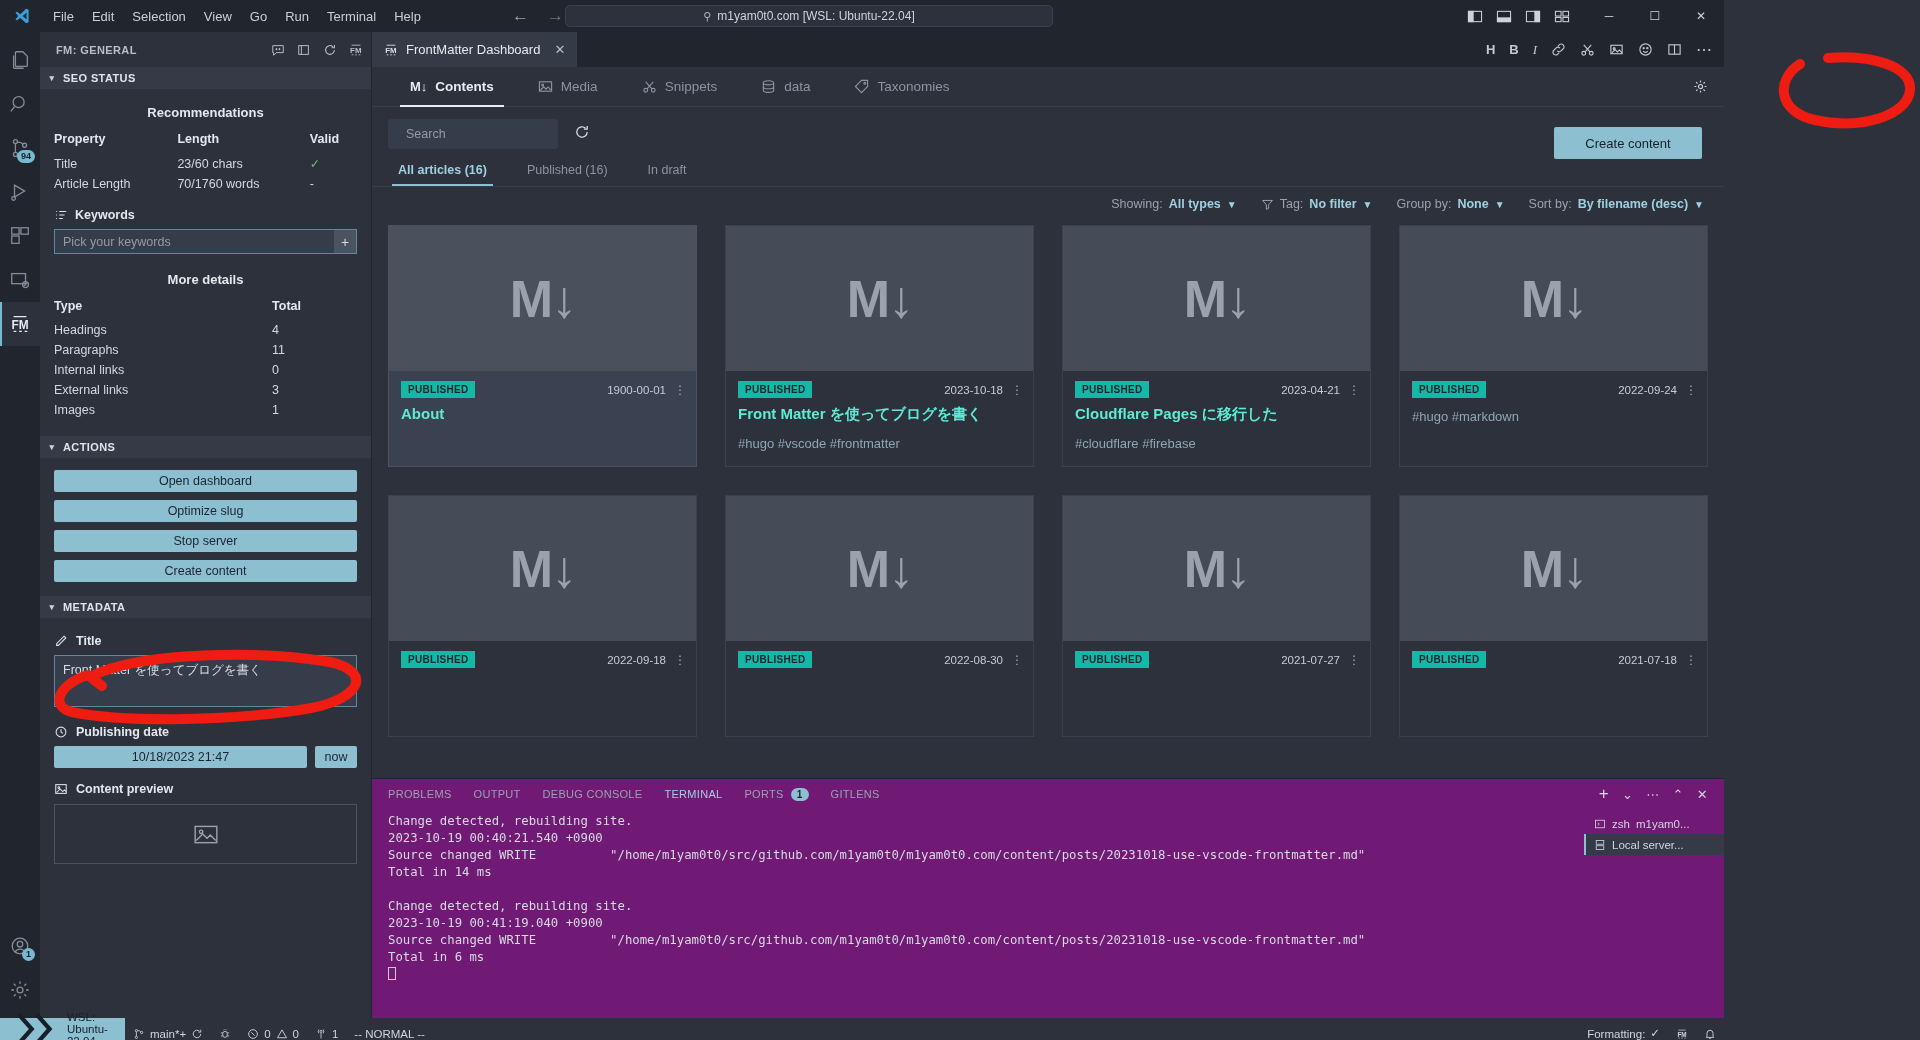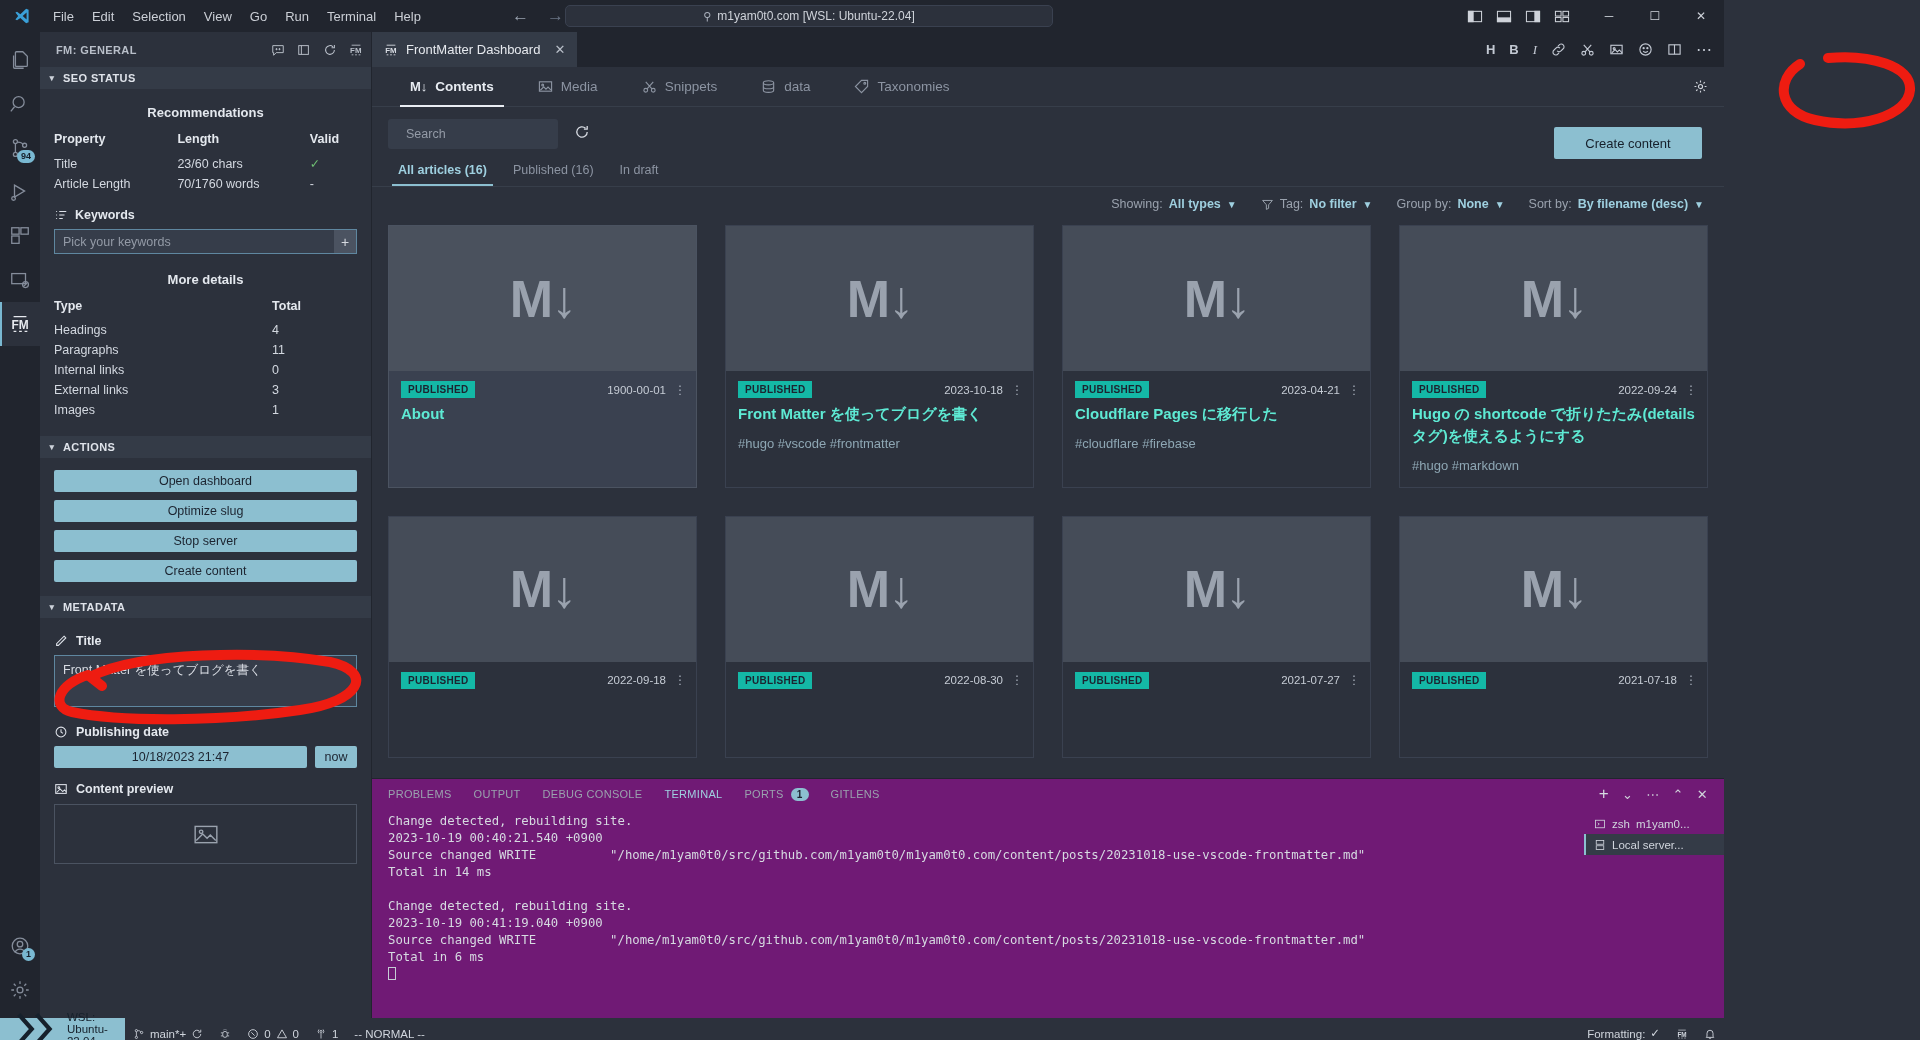--- a/index.html
+++ b/index.html
@@ -119,21 +119,21 @@
   .gear-right svg { width:15px; height:15px; }
 
   .dash-toolbar { padding:12px 16px 0 16px; display:flex; align-items:center; gap:16px; }
   .searchbox { width:170px; height:30px; background:#363d4a; border-radius:3px; display:flex; align-items:center; gap:8px; padding:0 10px; }
   .searchbox svg { width:13px; height:13px; color:#cfd3da; }
   .searchbox input { flex:1; background:transparent; border:0; outline:none; color:#d2d7de; font-size:12.5px; font-family:inherit; }
   .searchbox input::placeholder { color:#949ba7; }
   .refresh-btn { color:#d6dae1; }
   .refresh-btn svg { width:16px; height:16px; }
 
-  .filter-tabs { display:flex; align-items:center; gap:6px; padding:10px 16px 0 16px; }
+  .filter-tabs { display:flex; align-items:center; gap:20px; padding:10px 16px 0 16px; }
   .ftab { font-size:12.5px; color:#8c94a2; padding:4px 10px 9px 10px; position:relative; cursor:pointer; }
   .ftab.active { color:#9fd0e0; font-weight:bold; }
   .ftab.active::after { content:""; position:absolute; left:4px; right:4px; bottom:0; height:2px; background:#8cbfd0; }
   .toolbar-divider { height:1px; background:#373e4a; }
 
   .filters-row { display:flex; align-items:center; justify-content:flex-end; gap:24px; padding:10px 20px 10px 0; font-size:12.5px; }
   .fgroup { display:flex; align-items:center; gap:6px; }
   .fgroup .lbl { color:#9aa2ae; }
   .fgroup .val { color:#9fd0e0; font-weight:bold; }
   .fgroup .cv { color:#9fd0e0; font-size:10px; }
@@ -653,21 +653,20 @@
             <div class="card">
               <div class="card-thumb">
                   <span class="mdglyph">M↓</span>
                 </div>
               <div class="card-body">
                 <div class="card-top">
                   <span class="pub-badge">PUBLISHED</span>
                   <span class="card-date">2022-09-24</span>
                   <span class="kebab">⋮</span>
                 </div>
-                <div class="card-title">Hugo の shortcode で折りたたみ(details タグ)を使えるようにする</div>
                 <div class="card-tags">#hugo #markdown</div>
               </div>
             </div>
 
             <div class="card">
               <div class="card-thumb">
                   <span class="mdglyph">M↓</span>
                 </div>
               <div class="card-body">
                 <div class="card-top">

